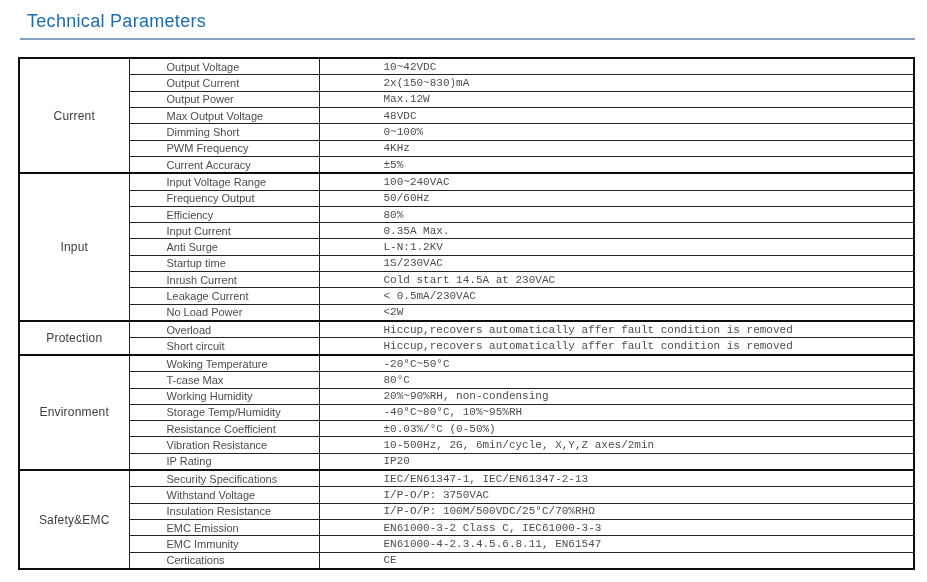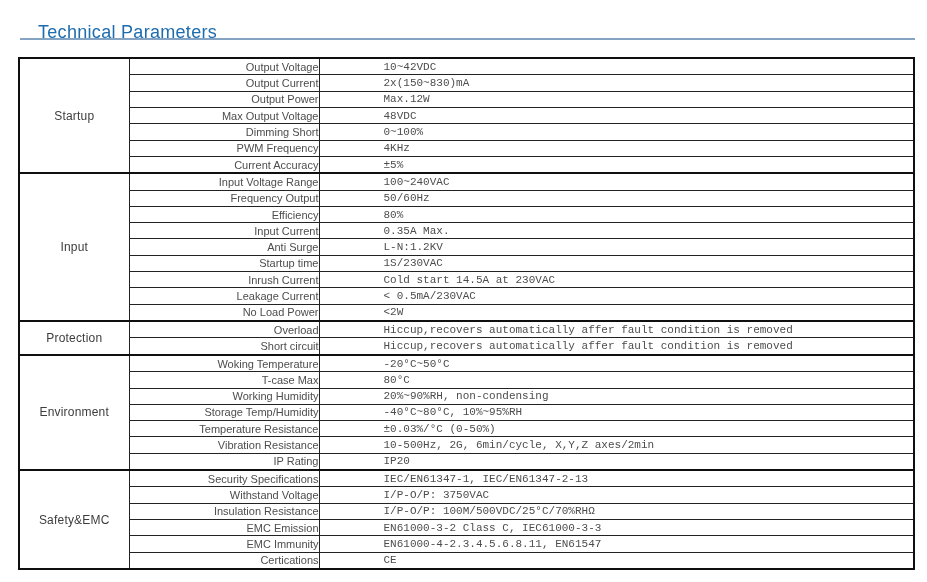--- a/index.html
+++ b/index.html
@@ -9,21 +9,21 @@
     --row-line:#222222;
     --text-gray:#4d4d4d;
   }
   *{box-sizing:border-box;}
   html,body{margin:0;padding:0;}
   body{
     width:927px;height:582px;background:#ffffff;overflow:hidden;position:relative;
     font-family:"Liberation Sans", sans-serif;
   }
   .page-title{
-    position:absolute;left:22px;top:6px;margin:16px;
+    position:absolute;left:22px;top:6px;margin:5px;
     font-size:18px;font-weight:500;letter-spacing:0.3px;
     color:var(--title-blue);
   }
   .title-rule{
     position:absolute;left:20px;top:38px;width:895px;height:2px;
     background:var(--rule-blue);
   }
   table.spec-table{
     position:absolute;left:18px;top:57px;width:897px;height:513px;
     border-collapse:collapse;table-layout:fixed;
@@ -33,38 +33,38 @@
     border:1px solid var(--row-line);
     font-size:11px;color:var(--text-gray);
     padding:0;vertical-align:middle;white-space:nowrap;overflow:hidden;
   }
   .spec-table tr.section-start td{
     border-top:2px solid var(--border-dark);
   }
   .spec-table td.cat-cell{
     text-align:center;font-size:12px;color:#3d3d3d;letter-spacing:0.2px;
   }
-  .spec-table td.param-cell{padding-left:37px;text-align:right;}
+  .spec-table td.param-cell{padding-left:37px;}
   .spec-table td.value-cell{padding-left:64px;font-family:Liberation Mono, monospace;}
 </style>
 </head>
 <body>
 
 <h1 class="page-title">Technical Parameters</h1>
 <div class="title-rule"></div>
 
 <table class="spec-table">
   <colgroup>
     <col style="width:110px">
     <col style="width:190px">
     <col>
   </colgroup>
   <tbody>
       <tr class="section-start">
-        <td class="cat-cell" rowspan="7">Startup</td>
+        <td class="cat-cell" rowspan="7">Current</td>
         <td class="param-cell">Output Voltage</td>
         <td class="value-cell">10~42VDC</td>
       </tr>
       <tr>
         <td class="param-cell">Output Current</td>
         <td class="value-cell">2x(150~830)mA</td>
       </tr>
       <tr>
         <td class="param-cell">Output Power</td>
         <td class="value-cell">Max.12W</td>
@@ -142,21 +142,21 @@
       </tr>
       <tr>
         <td class="param-cell">Working Humidity</td>
         <td class="value-cell">20%~90%RH, non-condensing</td>
       </tr>
       <tr>
         <td class="param-cell">Storage Temp/Humidity</td>
         <td class="value-cell">-40°C~80°C, 10%~95%RH</td>
       </tr>
       <tr>
-        <td class="param-cell">Temperature Resistance</td>
+        <td class="param-cell">Resistance Coefficient</td>
         <td class="value-cell">±0.03%/°C (0-50%)</td>
       </tr>
       <tr>
         <td class="param-cell">Vibration Resistance</td>
         <td class="value-cell">10-500Hz, 2G, 6min/cycle, X,Y,Z axes/2min</td>
       </tr>
       <tr>
         <td class="param-cell">IP Rating</td>
         <td class="value-cell">IP20</td>
       </tr>

